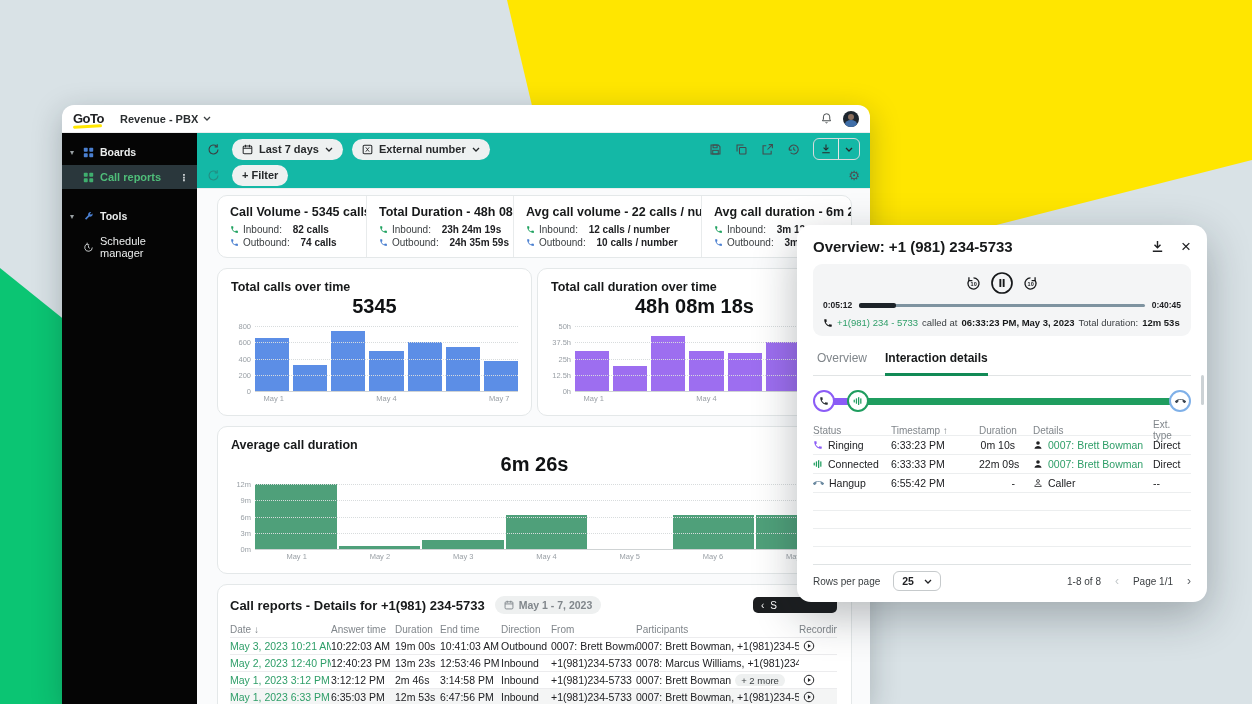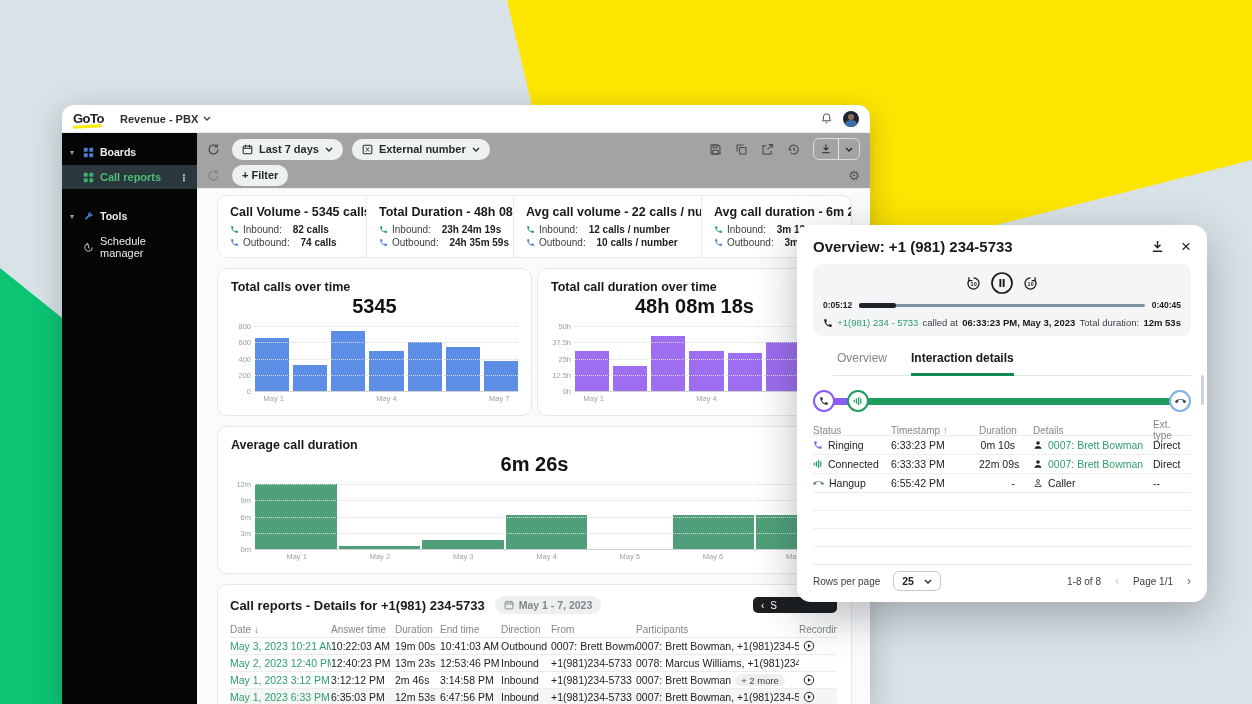--- a/index.html
+++ b/index.html
@@ -25,21 +25,21 @@
 
   .winbody { flex:1; display:flex; min-height:0; }
   .sidebar { width:135px; background:#050505; color:#eceeee; flex:0 0 auto; padding-top:6px; }
   .side-group { display:flex; align-items:center; gap:6px; padding:7px 8px; font-size:10.5px; font-weight:700; }
   .side-caret { font-size:8px; color:#9aa0a3; width:7px; }
   .side-item { display:flex; align-items:center; gap:6px; padding:6px 8px 6px 21px; font-size:11px; }
   .side-item.selected { background:#2a373c; color:#4fbd79; font-weight:700; }
   .kebab { margin-left:auto; color:#cfd4d6; font-size:10px; }
   .side-gap { height:14px; }
 
-  .main { flex:1; display:flex; flex-direction:column; background:#a3a3a3; min-width:0; }
+  .main { flex:1; display:flex; flex-direction:column; background:#14b8a6; min-width:0; }
   .tb { display:flex; align-items:center; padding:0 10px; flex:0 0 auto; }
   .tb1 { height:29px; padding-top:3px; }
   .tb2 { height:26px; }
   .pill { display:flex; align-items:center; gap:6px; background:#eef1f1; border-radius:12px; height:21px; padding:0 10px; font-size:11px; font-weight:700; color:#26292b; margin-left:12px; }
   .tb-right { margin-left:auto; display:flex; align-items:center; gap:13px; }
   .split-btn { display:flex; align-items:center; border:1px solid #d7dbdc; border-radius:6px; height:22px; }
   .split-btn .seg { padding:0 6px; display:flex; align-items:center; height:100%; }
   .split-btn .seg + .seg { border-left:1px solid #e3e6e7; }
   .gear { font-size:13px; color:#4c5254; margin-left:auto; line-height:1; }
   .faded { opacity:.35; }
@@ -92,25 +92,25 @@
              box-shadow:0 14px 44px rgba(20,30,35,.30); padding:13px 16px 0; z-index:5; }
   .ov-header { display:flex; align-items:center; }
   .ov-title { font-size:15px; font-weight:700; color:#17191a; }
   .ov-actions { margin-left:auto; display:flex; align-items:center; gap:16px; }
   .ov-close { font-size:17px; line-height:1; color:#202124; }
   .player { margin-top:9px; background:#f4f5f6; border-radius:9px; height:72px; padding:7px 10px 0; }
   .controls { display:flex; align-items:center; justify-content:center; gap:8px; }
   .progress-row { display:flex; align-items:center; gap:7px; margin-top:5px; font-size:8.5px; font-weight:700; color:#202124; }
   .track { flex:1; height:3px; background:#7e93a0; border-radius:2px; position:relative; }
   .track-fill { position:absolute; left:0; top:-1px; bottom:-1px; background:#1d2329; border-radius:2px; }
-  .caption { display:flex; align-items:center; gap:4px; margin-top:7px; font-size:9.5px; color:#3c4043; white-space:nowrap;justify-content:space-between; }
+  .caption { display:flex; align-items:center; gap:4px; margin-top:7px; font-size:9.5px; color:#3c4043; white-space:nowrap; }
   .cap-num { color:#2e9e68; }
   .caption b { color:#17191a; }
 
-  .tabs { display:flex; gap:24px; margin-top:15px; border-bottom:1px solid #e1e4e5; padding:0 4px;margin-left:20px; }
+  .tabs { display:flex; gap:18px; margin-top:15px; border-bottom:1px solid #e1e4e5; padding:0 4px; }
   .tab { font-size:12px; padding-bottom:8px; color:#80868b; }
   .tab.active { color:#17191a; font-weight:700; border-bottom:3px solid #128a56; margin-bottom:-1px; }
 
   .timeline { display:flex; align-items:center; margin-top:13px; height:24px; }
   .tl-circle { width:22px; height:22px; border-radius:50%; background:#fff; border:2px solid; display:flex; align-items:center; justify-content:center; flex:0 0 auto; z-index:1; }
   .tl-seg { height:7px; }
 
   .it-head,.it-row,.it-empty { display:grid; grid-template-columns:78px 88px 40px 118px 1fr; align-items:center; }
   .it-table { margin-top:6px; }
   .it-head { font-size:10px; color:#80868b; height:16px; }

